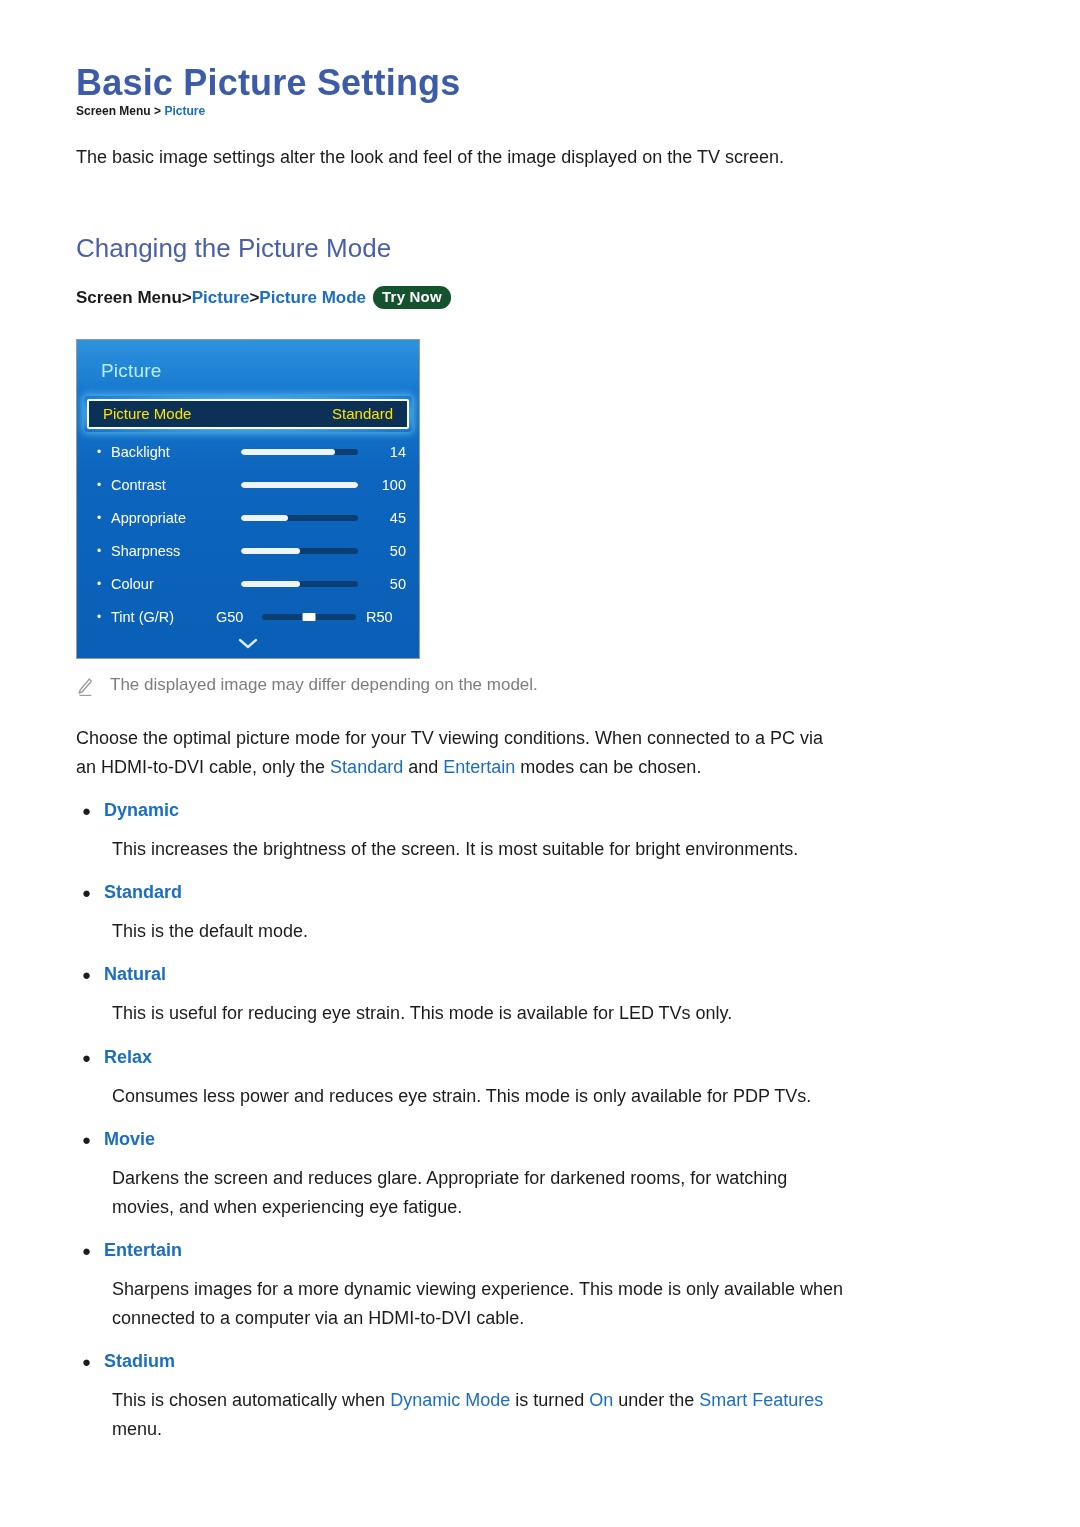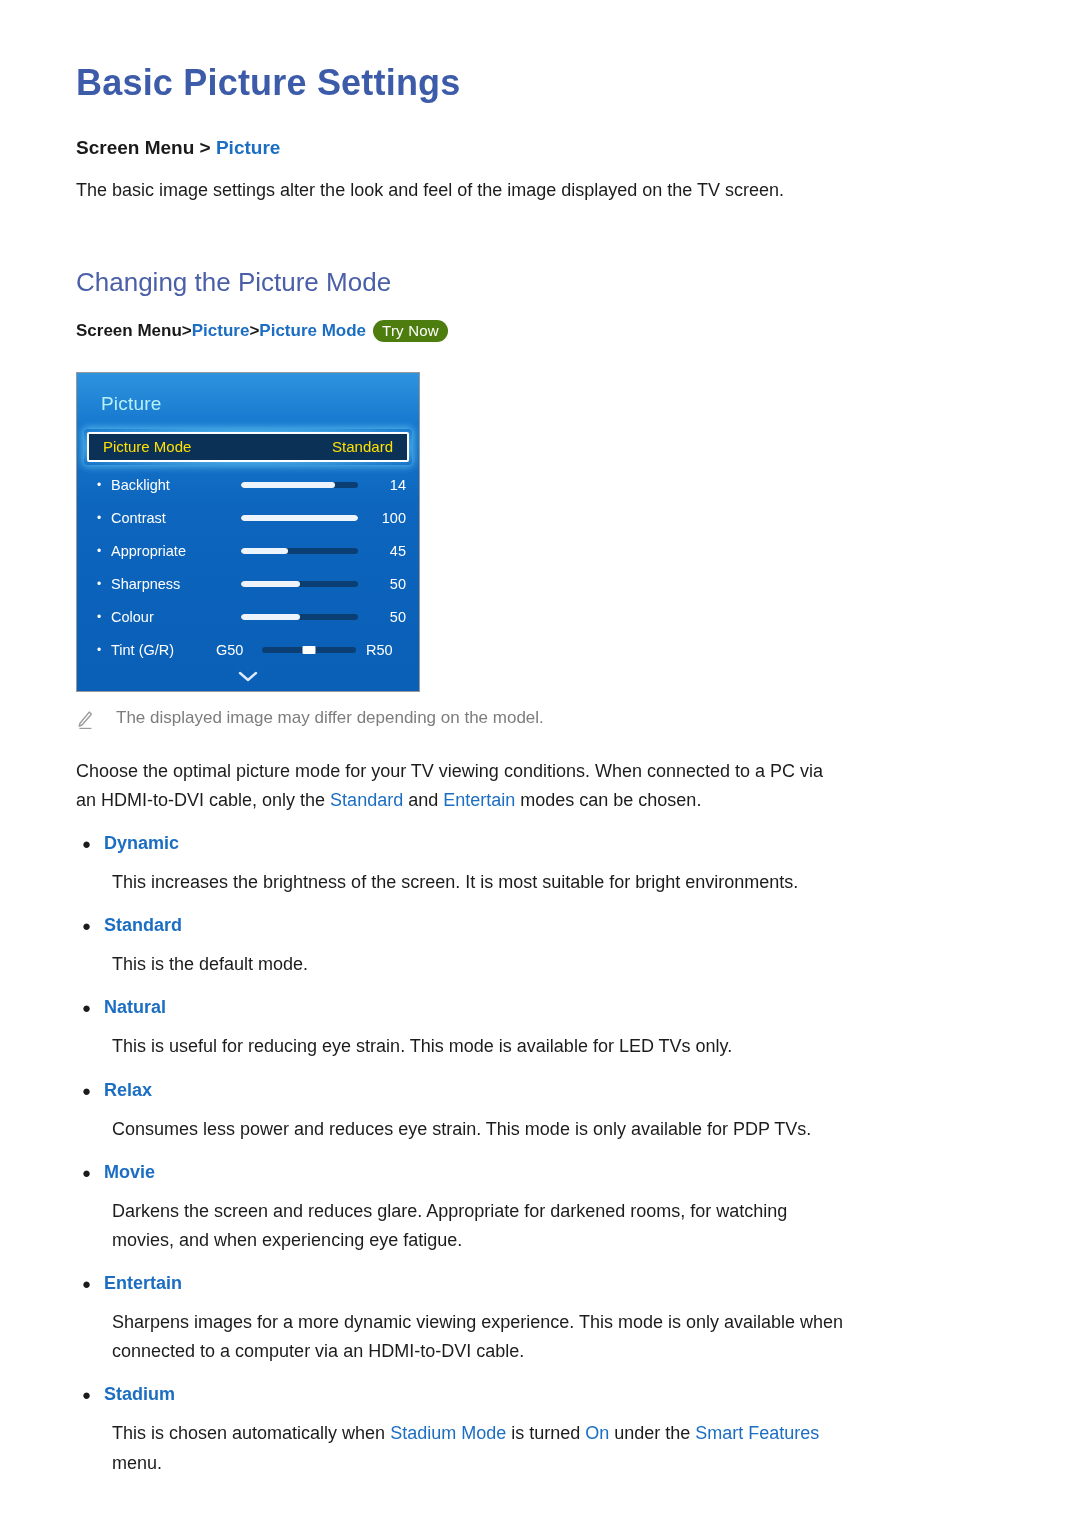--- a/index.html
+++ b/index.html
@@ -28,31 +28,30 @@
     margin: 0;
     padding-top: 62px;
     font-size: 36px;
     font-weight: bold;
     color: #3c5ba8;
     letter-spacing: 0.2px;
   }
 
   
   .breadcrumb {
-    margin-top: 32px;
-    font-size: 19px;
+    font-size: 12px;
     font-weight: bold;
     color: #1a1a1a;
     line-height: 1.3;
   }
   .breadcrumb .sep { color: #1a1a1a; font-weight: bold; }
   .bc-link { color: #1b6ec2; font-weight: bold; }
 
   .intro {
-    margin-top: 16px;
+    margin-top: 24px;
     font-size: 18px;
     color: #1c1c1c;
     line-height: 1.55;
   }
 
   
   .section-heading {
     margin: 0;
     padding-top: 44px;
     font-size: 26px;
@@ -65,24 +64,24 @@
     font-size: 17px;
     font-weight: bold;
     color: #1a1a1a;
     display: flex;
     align-items: center;
     flex-wrap: wrap;
     gap: 0;
   }
   .try-now {
     display: inline-block;
-    background: #4d7c0f;
+    background: #14532d;
     color: #ffffff;
     font-size: 15px;
-    font-weight: normal;
+    font-weight: bold;
     border-radius: 11px;
     padding: 2px 9px 3px 9px;
     margin-left: 7px;
     line-height: 1.15;
     letter-spacing: 0.2px;
   }
 
   
   .tv-panel {
     margin-top: 30px;
@@ -196,21 +195,21 @@
     line-height: 1;
     letter-spacing: 0;
   }
   .tv-chevron svg { display: inline-block; }
 
   
   .note {
     margin-top: 16px;
     display: flex;
     align-items: flex-start;
-    gap: 20px;
+    gap: 14px;
     color: #7d7d7d;
     font-size: 17px;
   }
   .note .pencil { flex: 0 0 20px; padding-top: 2px; }
 
   
   .body-para {
     margin-top: 22px;
     font-size: 18px;
     line-height: 1.62;
@@ -407,17 +406,17 @@
     </div>
     <div class="mode-desc">Sharpens images for a more dynamic viewing experience. This mode is only available when connected to a computer via an HDMI-to-DVI cable.</div>
   </div>
 
   <div class="mode-item">
     <div class="mode-head">
       <span class="dot">●</span>
       <span>Stadium</span>
     </div>
     <div class="mode-desc">
-      <span>This is chosen automatically when </span><span class="hl-blue">Stadium Mode</span><span> is turned </span><span class="hl-blue">On</span><span> under the </span><span class="hl-blue">Smart Features</span><span> menu.</span>
+      <span>This is chosen automatically when </span><span class="hl-blue">Dynamic Mode</span><span> is turned </span><span class="hl-blue">On</span><span> under the </span><span class="hl-blue">Smart Features</span><span> menu.</span>
     </div>
   </div>
 
 </div>
 
 </body></html>

